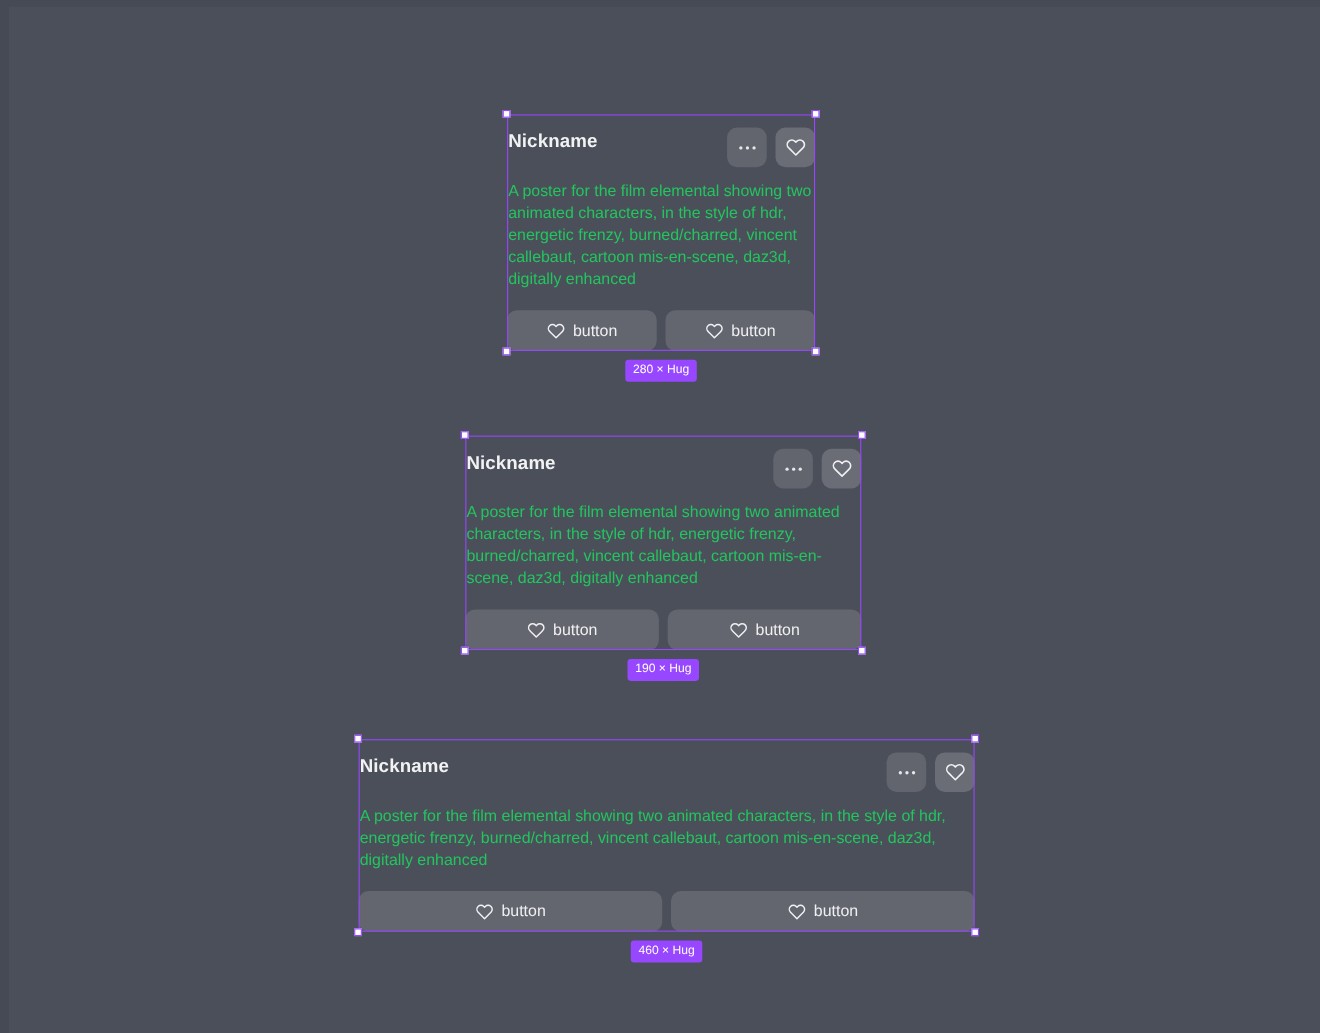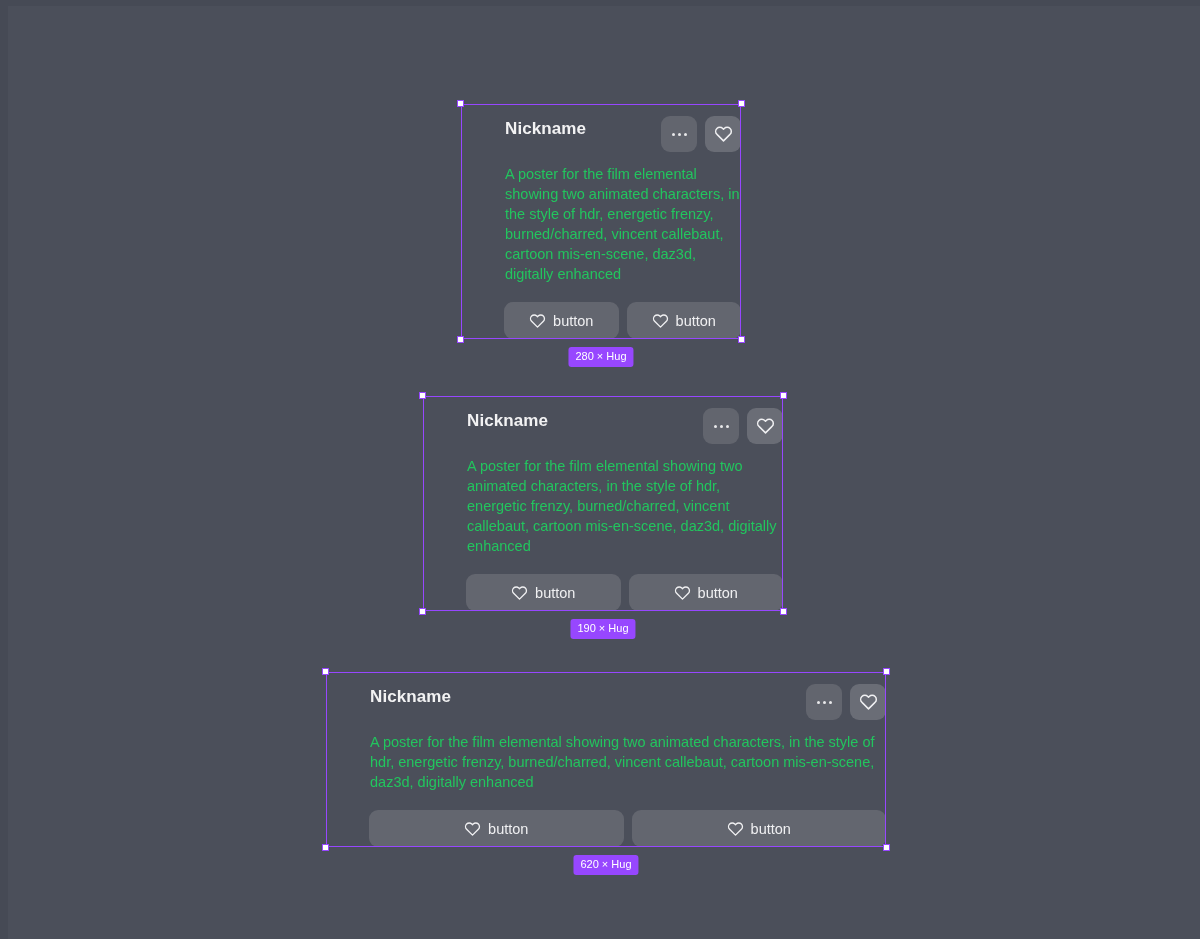--- a/index.html
+++ b/index.html
@@ -36,21 +36,20 @@
   #canvas {
     position: absolute;
     inset: 0;
     width: 1200px;
     height: 939px;
   }
 
   
   .selection {
     position: absolute;
-    padding-left: 43px;
   }
   .sel-outline {
     position: absolute;
     inset: 0;
     border: 1px solid #9747ff;
     pointer-events: none;
     z-index: 20;
   }
   .handle {
     position: absolute;
@@ -339,19 +338,19 @@
           <span>button</span>
         </button>
       </div>
     </div>
 
     <div class="sel-outline"></div>
     <div class="handle tl"></div>
     <div class="handle tr"></div>
     <div class="handle bl"></div>
     <div class="handle br"></div>
-    <div class="size-badge">620 × Hug</div>
+    <div class="size-badge">460 × Hug</div>
   </div>
 
 </div>
 
 <div id="canvas-frame-left"></div>
 <div id="canvas-frame-top"></div>
 
 </body></html>

